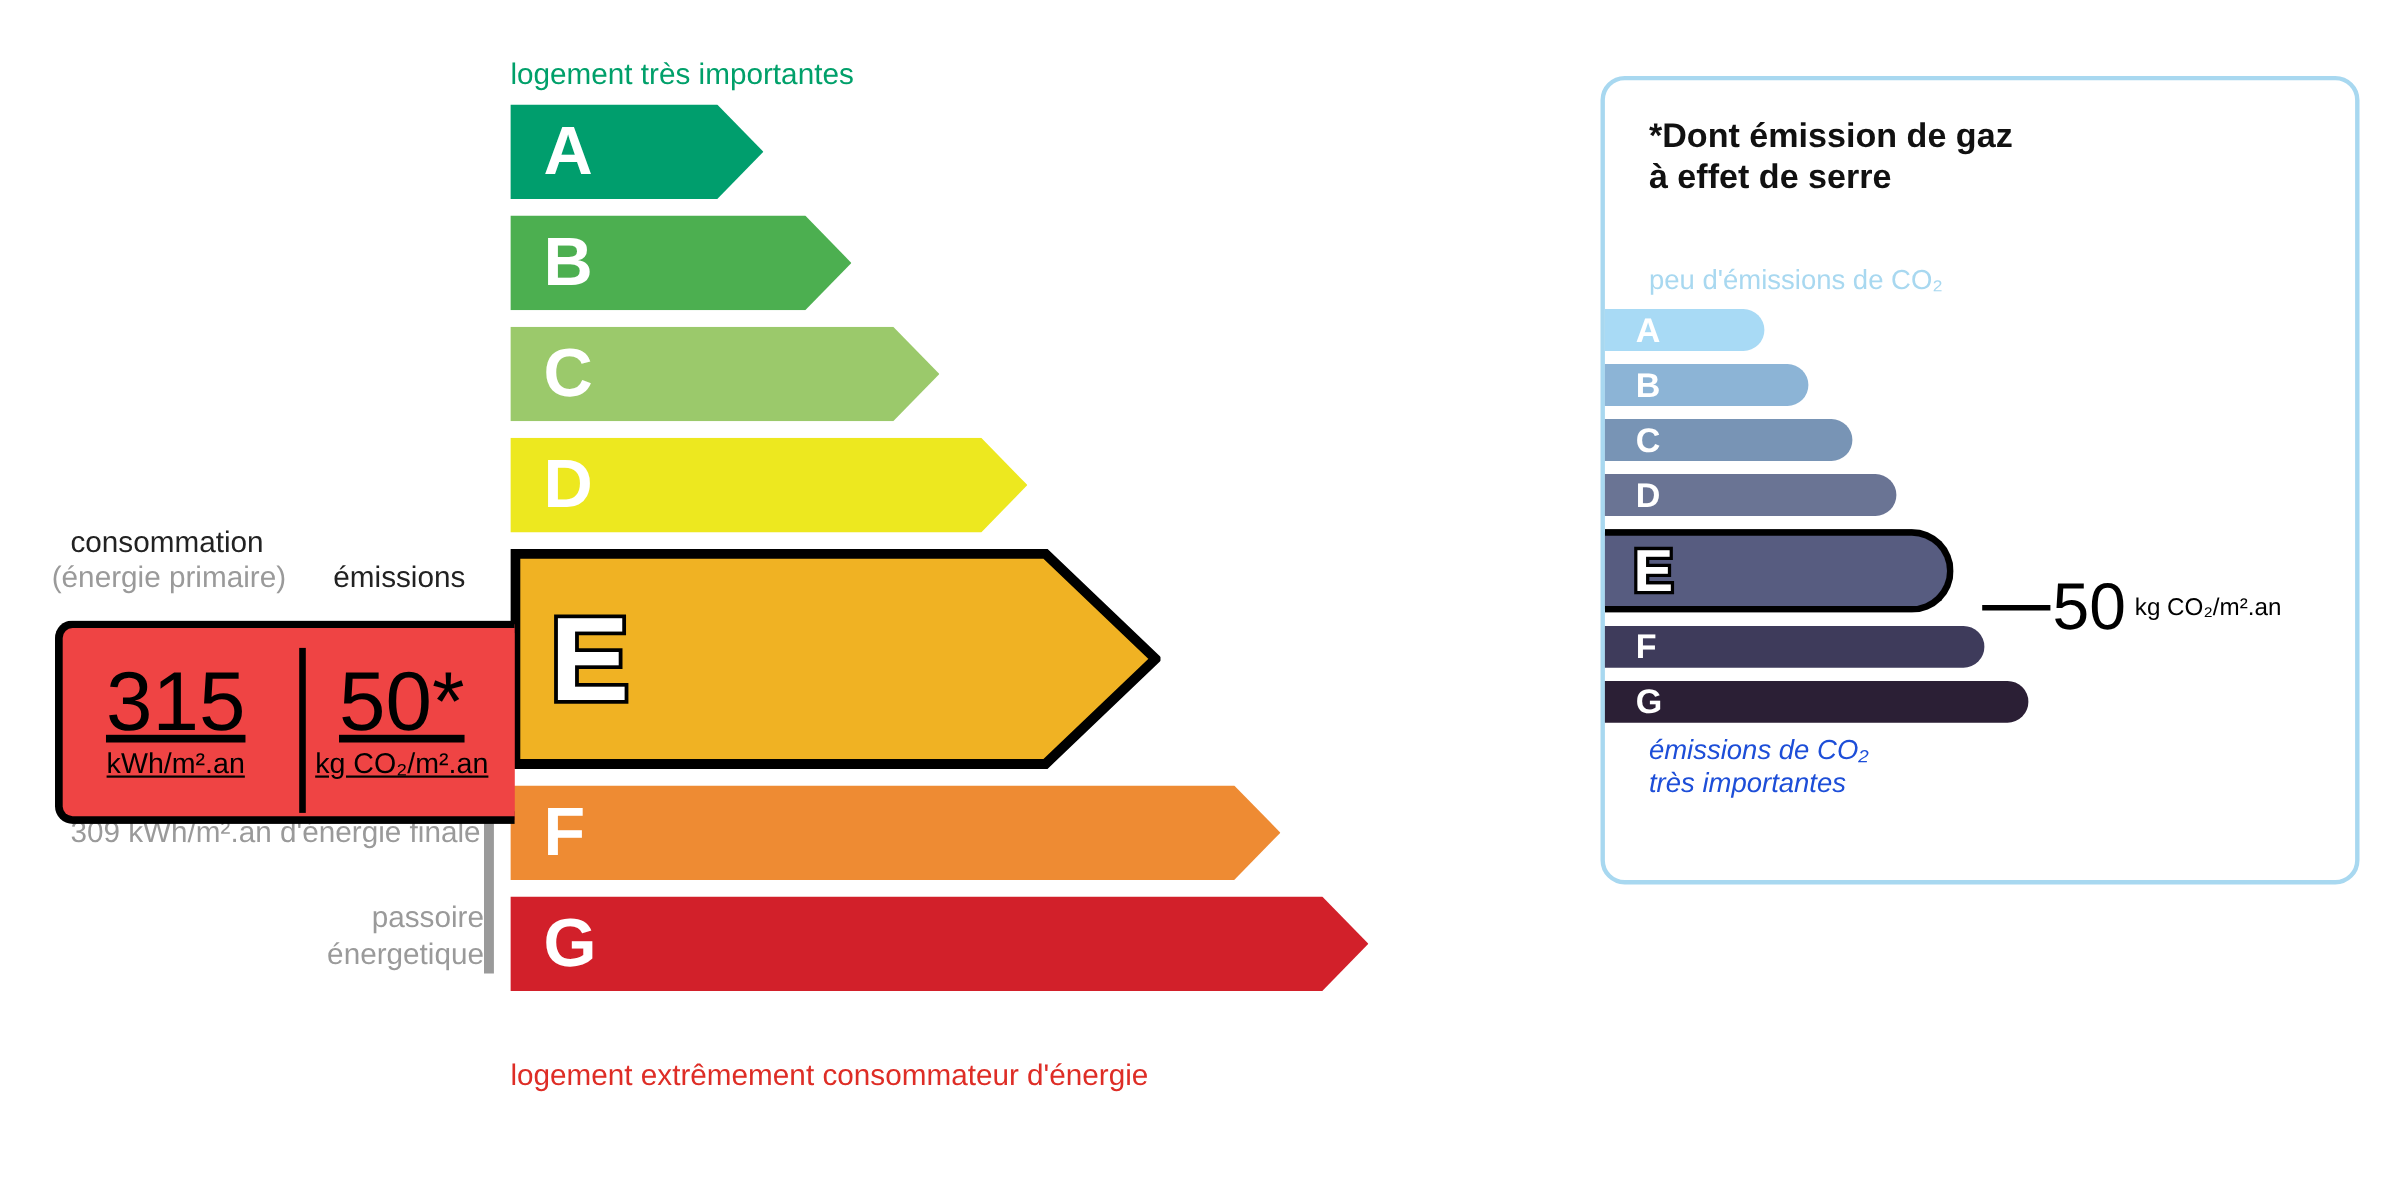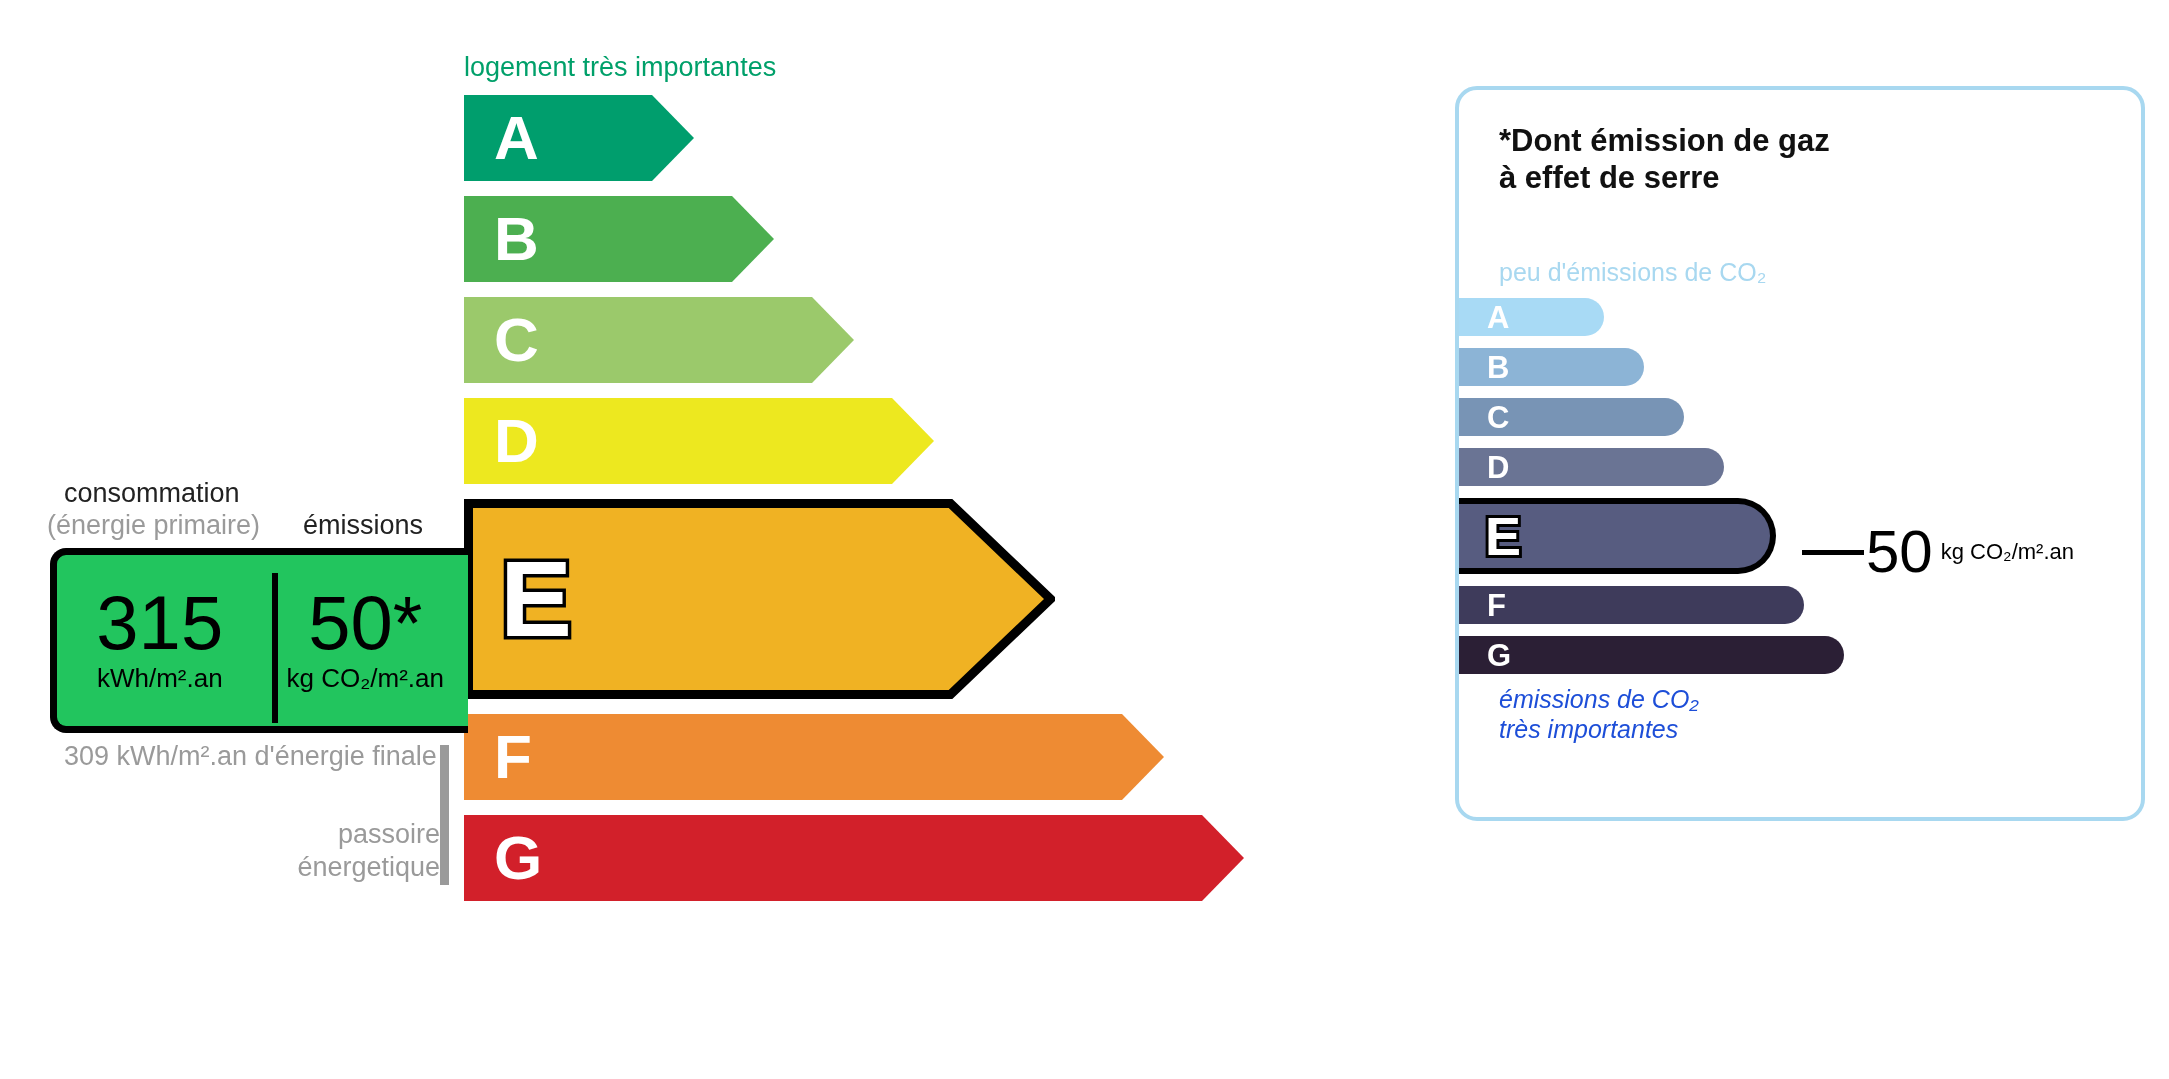--- a/index.html
+++ b/index.html
@@ -72,28 +72,29 @@
     left: 36px;
     font-size: 108px;
     color: #ffffff;
     -webkit-text-stroke: 7px #000000;
     paint-order: stroke fill;
   }
 
   
   #value-box {
     position: absolute;
-    left: 50px; top: 548px;
+    left: 50px; top: 564px;
     width: 418px; height: 185px;
-    background: #22c55e;
+    background: #ef4444;
     border: 7px solid #000000;
     border-right: none;
     border-top-left-radius: 16px;
     border-bottom-left-radius: 16px;
     z-index: 6;
+    text-decoration: underline;
   }
   #value-box-inner {
     display: flex;
     width: 100%; height: 100%;
     align-items: center;
   }
   .value-cell {
     flex: 1 1 0;
     text-align: center;
     position: relative;
@@ -157,21 +158,21 @@
   #passoire-bar {
     position: absolute;
     left: 440px; top: 745px;
     width: 9px; height: 140px;
     background: #9a9a9a;
   }
 
   
   #co2-panel {
     position: absolute;
-    left: 1455px; top: 86px;
+    left: 1455px; top: 69px;
     width: 690px; height: 735px;
     border: 4px solid #A8D8F0;
     border-radius: 22px;
     background: #ffffff;
   }
   #co2-title {
     position: absolute;
     left: 40px; top: 32px;
     font-size: 31px;
     font-weight: bold;
@@ -306,20 +307,21 @@
         <span class="arrow-letter">F</span>
       </div>
       <div class="arrow-row">
         <svg class="arrow-shape" width="780" height="86" viewBox="0 0 780 86">
           <polygon points="0,0 738,0 780,43 738,86 0,86" fill="#D2202A"></polygon>
         </svg>
         <span class="arrow-letter">G</span>
       </div>
     </div>
 
+  <div id="energy-bottom-caption">logement extrêmement consommateur d'énergie</div>
 
   <div id="label-consommation">consommation</div>
   <div id="label-energie-primaire">(énergie primaire)</div>
   <div id="label-emissions">émissions</div>
 
   <div id="value-box">
     <div id="value-box-inner">
       <div class="value-cell">
         <div class="value-number">315</div>
         <div class="value-unit">kWh/m².an</div>

